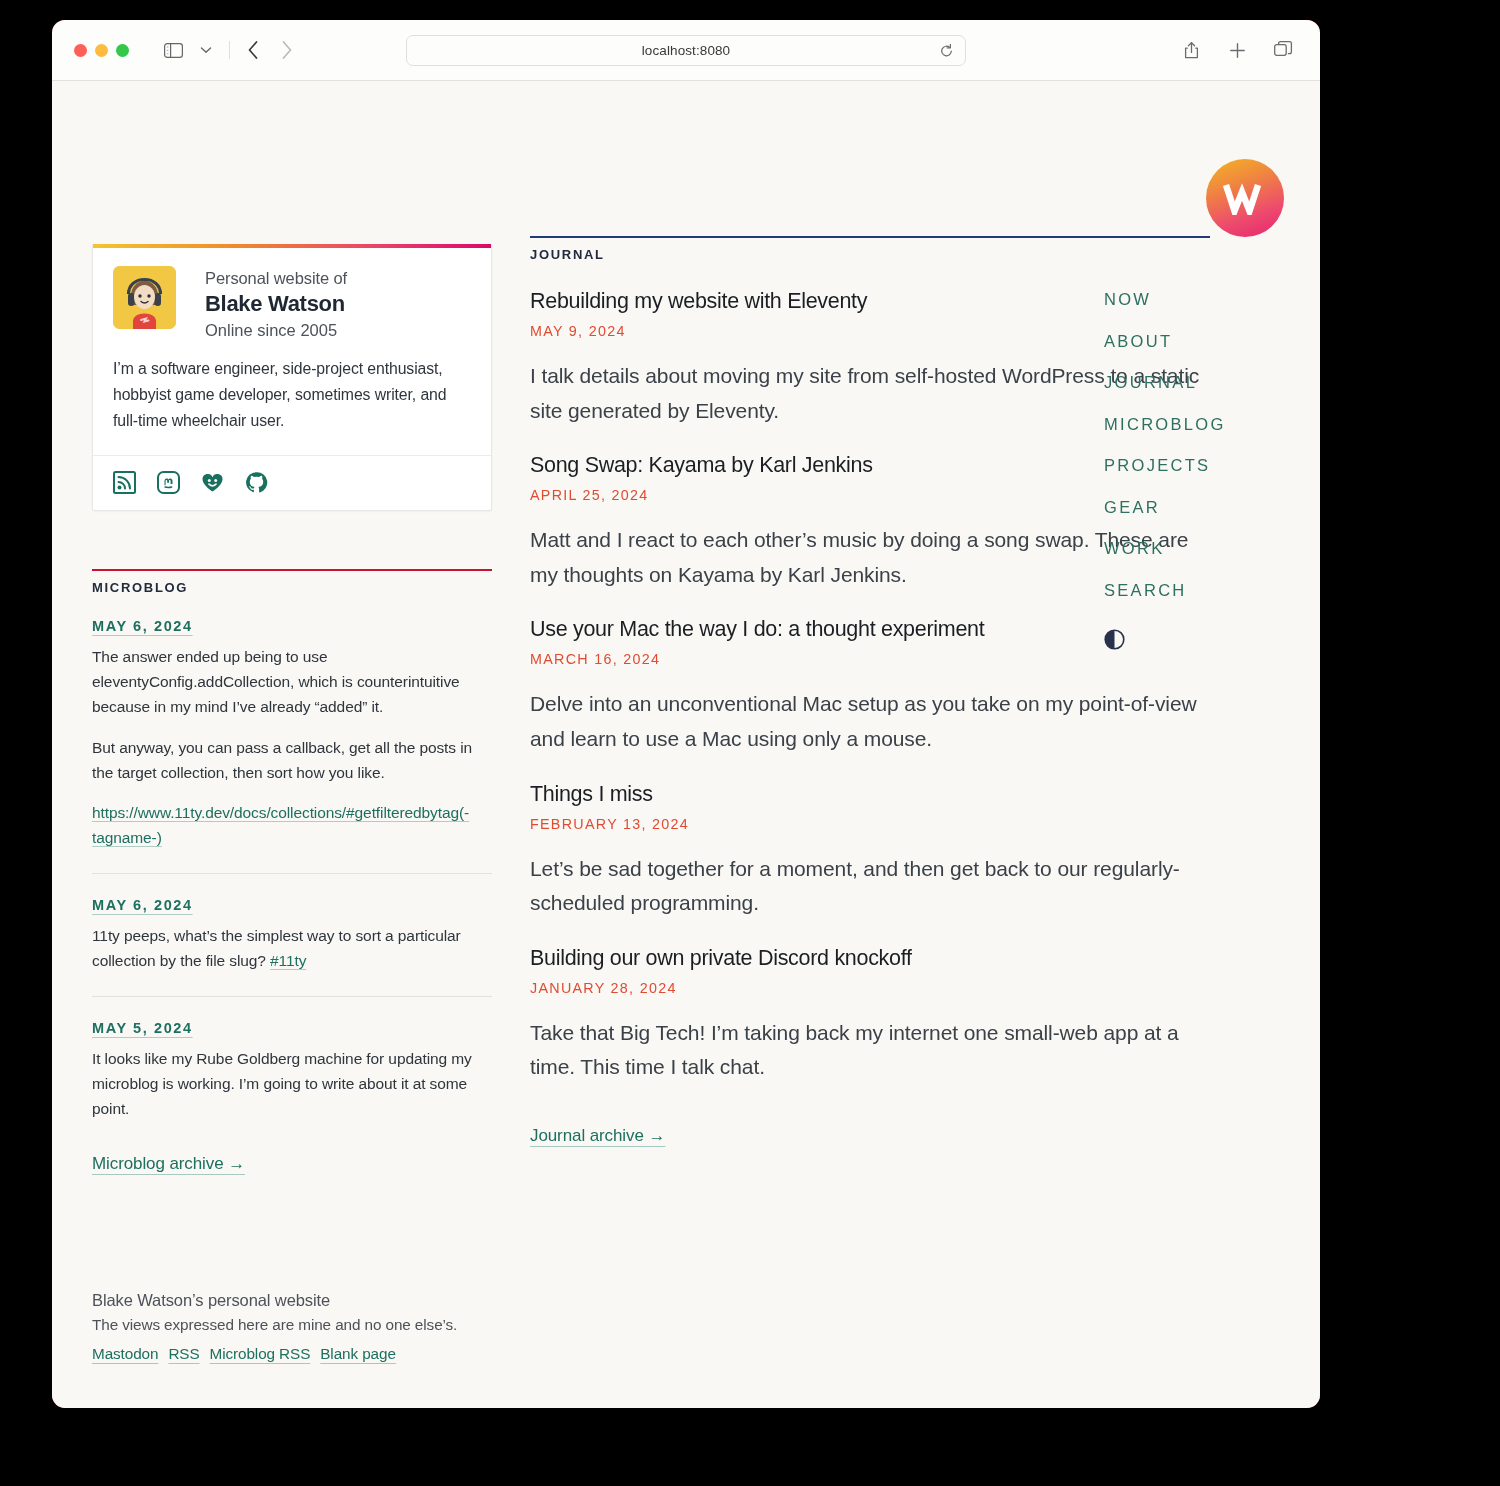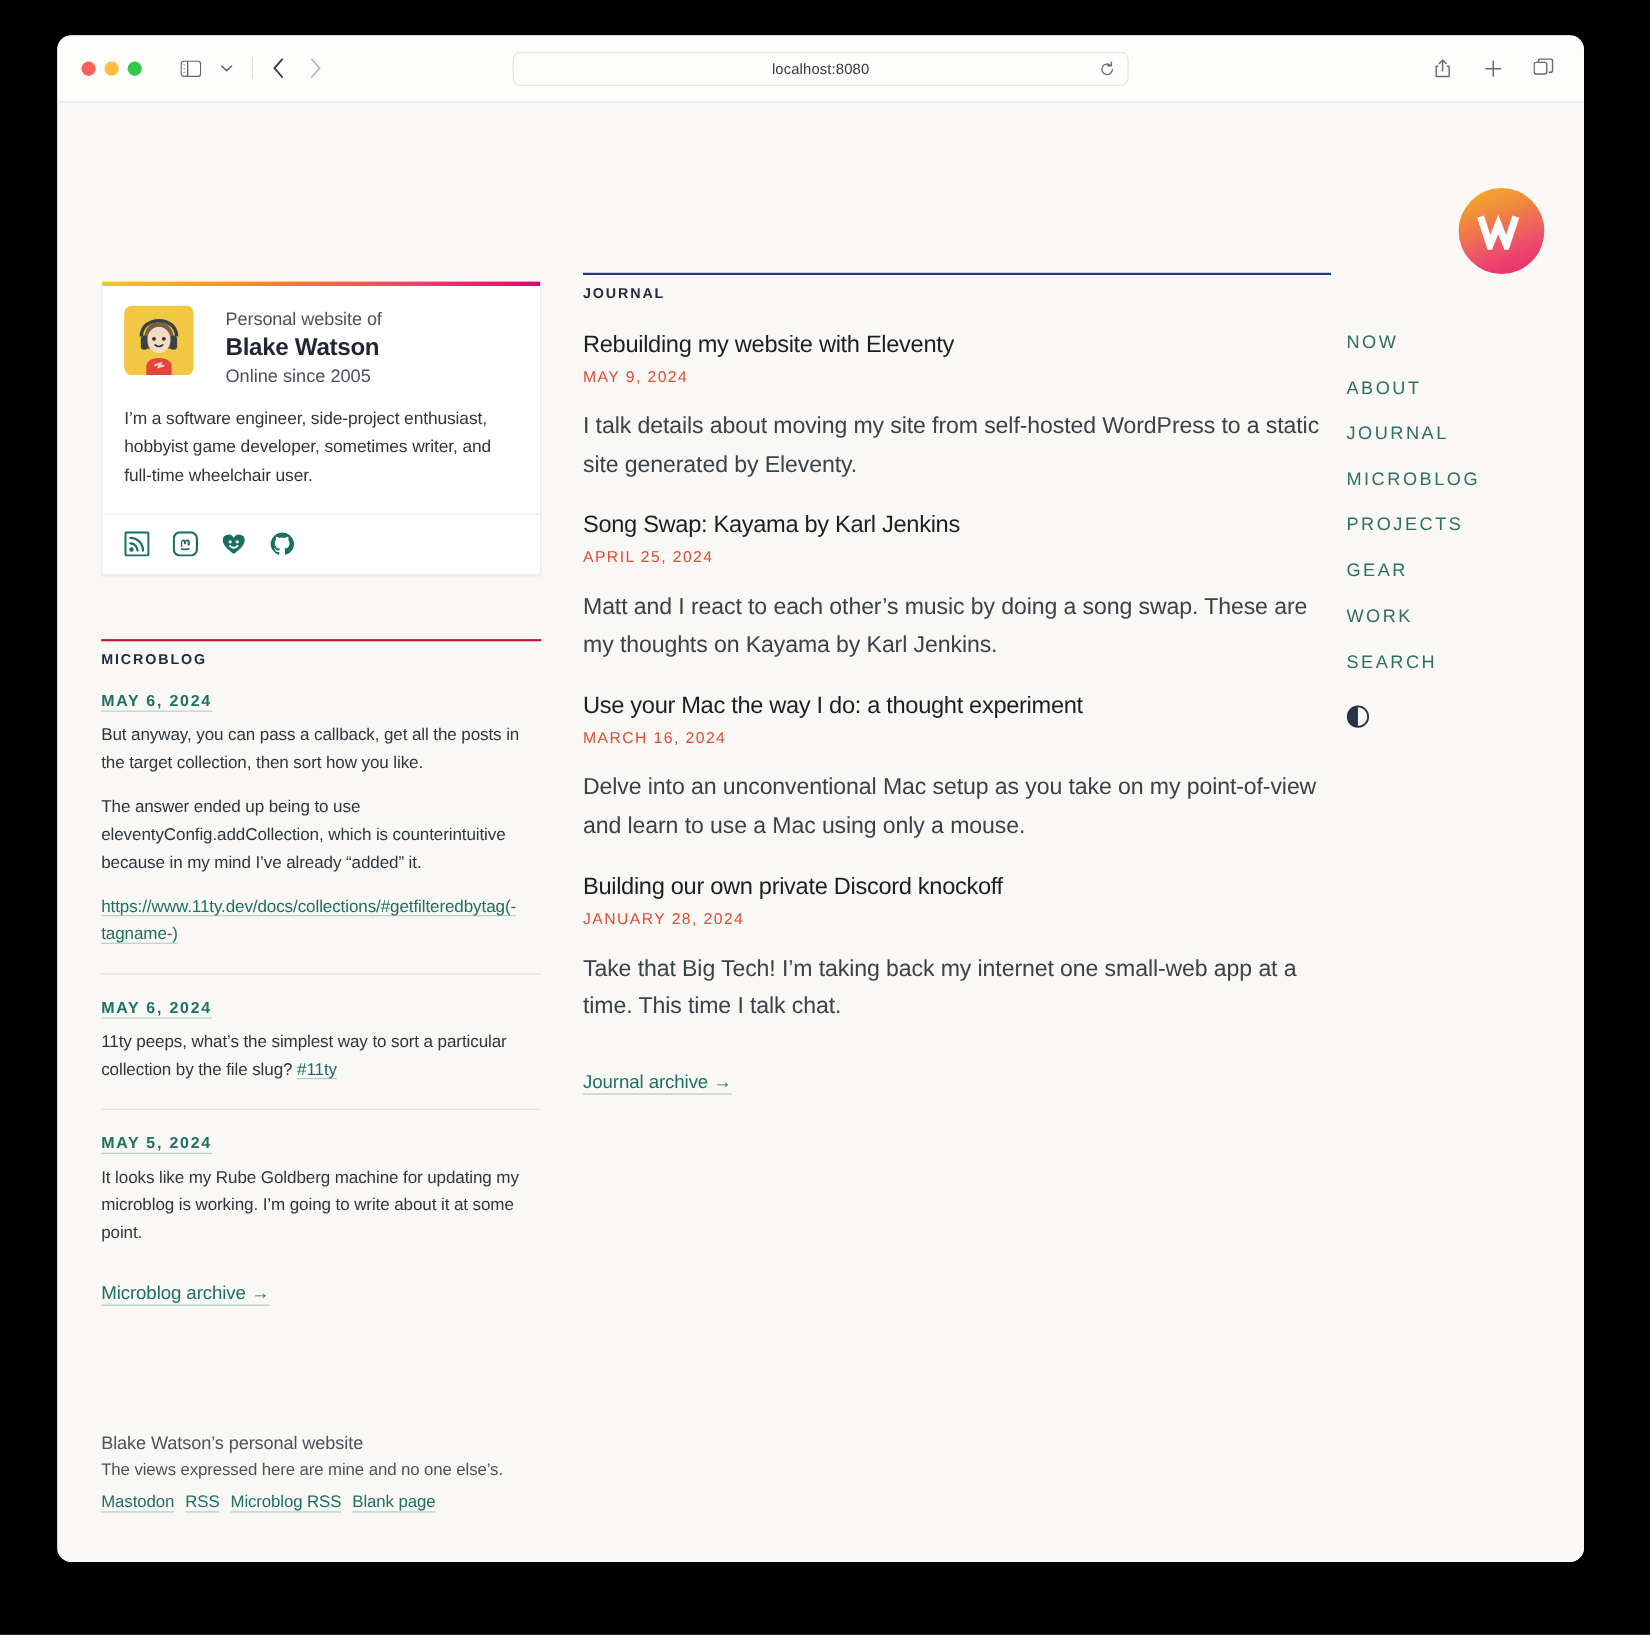--- a/index.html
+++ b/index.html
@@ -6,23 +6,23 @@
   html, body {
     width: 1500px; height: 1486px;
     background: #000000;
     font-family: "Liberation Sans", sans-serif;
     overflow: hidden;
   }
 
   
   .window {
     position: absolute;
-    left: 52px; top: 32px;
-    width: 1388px; height: 1388px;
-    background: #c4b5fd;
+    left: 52px; top: 20px;
+    width: 1268px; height: 1388px;
+    background: #ef4444;
     border-radius: 13px;
     overflow: hidden;
     box-shadow: 0 12px 40px rgba(0,0,0,0.55);
   }
 
   
   .toolbar {
     position: relative;
     height: 61px;
     background: #fdfdfc;
@@ -445,22 +445,22 @@
         </div>
 
         <div class="mb-section">
           <div class="sec-head">
             <div class="sec-title">MICROBLOG</div>
           </div>
 
           <div class="mb-entry">
             <a class="mb-date">MAY 6, 2024</a>
             <div class="mb-body">
+              <p>The answer ended up being to use eleventyConfig.addCollection, which is counterintuitive because in my mind I’ve already “added” it.</p>
               <p>But anyway, you can pass a callback, get all the posts in the target collection, then sort how you like.</p>
-              <p>The answer ended up being to use eleventyConfig.addCollection, which is counterintuitive because in my mind I’ve already “added” it.</p>
               <p><a class="inline-link">https://www.11ty.dev/docs/collections/#getfilteredbytag(-tagname-)</a></p>
             </div>
           </div>
 
           <div class="mb-entry">
             <a class="mb-date">MAY 6, 2024</a>
             <div class="mb-body">
               <p><span>11ty peeps, what’s the simplest way to sort a particular collection by the file slug? </span><a class="inline-link">#11ty</a></p>
             </div>
           </div>
@@ -492,20 +492,25 @@
           <div class="j-date">APRIL 25, 2024</div>
           <div class="j-desc">Matt and I react to each other’s music by doing a song swap. These are my thoughts on Kayama by Karl Jenkins.</div>
         </div>
 
         <div class="j-entry">
           <a class="j-title">Use your Mac the way I do: a thought experiment</a>
           <div class="j-date">MARCH 16, 2024</div>
           <div class="j-desc">Delve into an unconventional Mac setup as you take on my point-of-view and learn to use a Mac using only a mouse.</div>
         </div>
 
+        <div class="j-entry">
+          <a class="j-title">Things I miss</a>
+          <div class="j-date">FEBRUARY 13, 2024</div>
+          <div class="j-desc">Let’s be sad together for a moment, and then get back to our regularly-scheduled programming.</div>
+        </div>
 
         <div class="j-entry">
           <a class="j-title">Building our own private Discord knockoff</a>
           <div class="j-date">JANUARY 28, 2024</div>
           <div class="j-desc">Take that Big Tech! I’m taking back my internet one small-web app at a time. This time I talk chat.</div>
         </div>
 
         <a class="j-archive">Journal archive →</a>
       </div>
 

